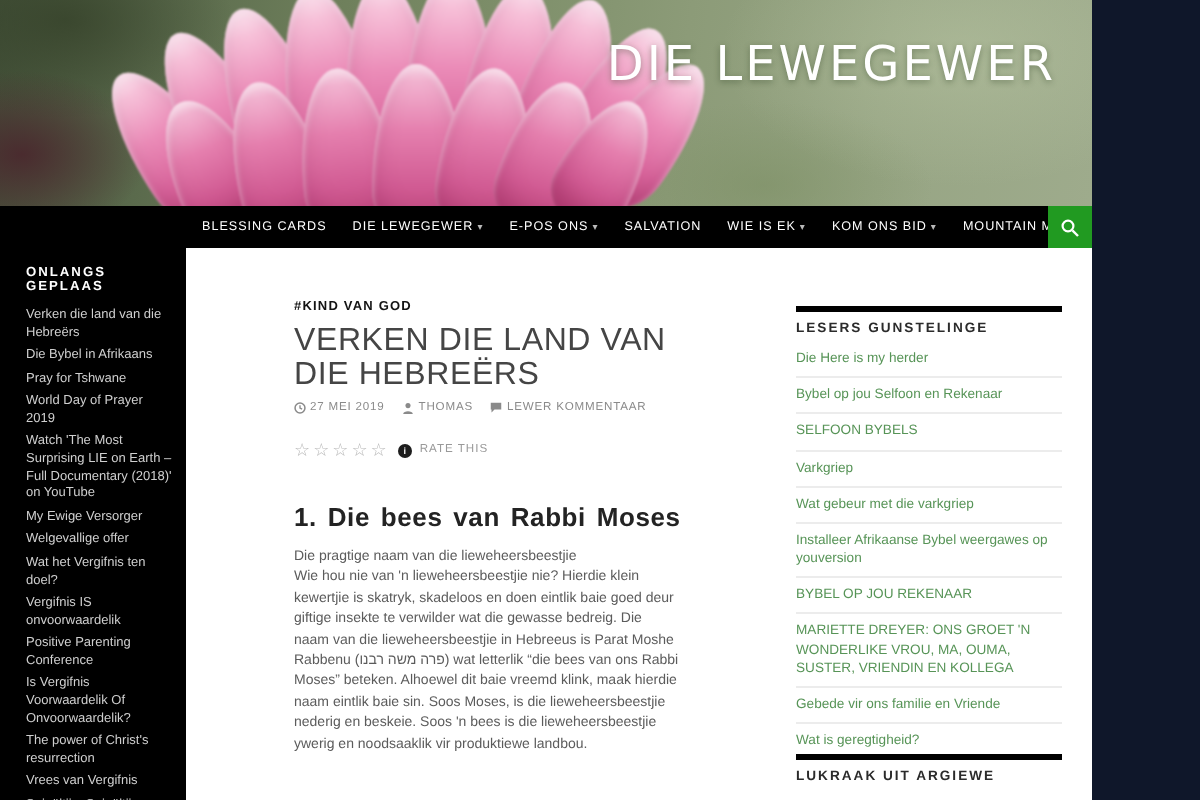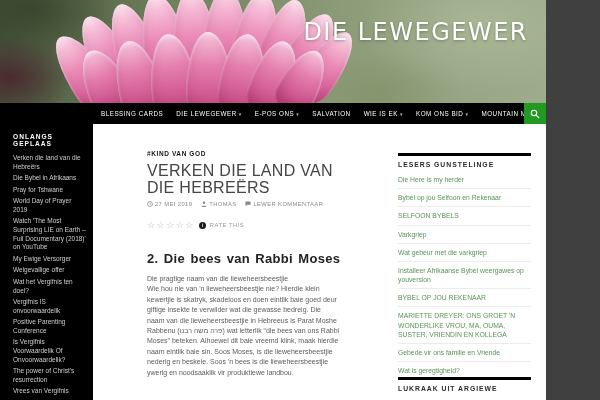--- a/index.html
+++ b/index.html
@@ -1,18 +1,18 @@
 <!DOCTYPE html>
 <html style="--accent: #219a21; --link: #579457;"><head>
 <meta charset="utf-8">
 <style>
   * { margin:0; padding:0; box-sizing:border-box; }
   html,body { background:#9a9a9a; }
   body { font-family:"Liberation Sans", sans-serif; }
-  .page { position:relative; width:600px; height:400px; background:#404040; overflow:hidden; }
+  .page { position:relative; width:600px; height:400px; background:#0f172a; overflow:hidden; }
   .site { position:absolute; left:0; top:0; width:546px; height:400px; background:#ffffff; overflow:hidden; }
 
   
   .hero { position:relative; width:546px; height:103px; overflow:hidden;
     background:
       radial-gradient(ellipse 90px 60px at 2% 75%, rgba(74,38,45,.9), rgba(74,38,45,0) 70%),
       radial-gradient(ellipse 120px 70px at 6% 10%, rgba(52,64,40,.75), rgba(52,64,40,0) 70%),
       radial-gradient(ellipse 160px 90px at 88% 25%, rgba(190,202,168,.45), rgba(190,202,168,0) 75%),
       radial-gradient(ellipse 120px 60px at 70% 90%, rgba(120,140,95,.5), rgba(120,140,95,0) 70%),
       linear-gradient(97deg, #44523a 0%, #5a6a4c 14%, #6e7f5b 30%, #7f906b 47%, #8c9b78 62%, #97a584 80%, #9eab8c 100%);
@@ -216,21 +216,21 @@
             <path d="M0.5 0.5 H7.5 V5 H3 L1 7 V5 H0.5 Z" fill="#8a8a8a"></path>
           </svg>
           <span>LEWER KOMMENTAAR</span>
         </span>
       </div>
       <div class="rating">
         <span class="stars">☆☆☆☆☆</span>
         <span class="rate-ico">i</span>
         <span class="rate-label">RATE THIS</span>
       </div>
-      <h2 class="section-h">2. Die bees van Rabbi Moses</h2>
+      <h2 class="section-h">1. Die bees van Rabbi Moses</h2>
       <p class="body-text">Die pragtige naam van die lieweheersbeestjie
 Wie hou nie van 'n lieweheersbeestjie nie? Hierdie klein
 kewertjie is skatryk, skadeloos en doen eintlik baie goed deur
 giftige insekte te verwilder wat die gewasse bedreig. Die
 naam van die lieweheersbeestjie in Hebreeus is Parat Moshe
 Rabbenu (פרה משה רבנו) wat letterlik “die bees van ons Rabbi
 Moses” beteken. Alhoewel dit baie vreemd klink, maak hierdie
 naam eintlik baie sin. Soos Moses, is die lieweheersbeestjie
 nederig en beskeie. Soos 'n bees is die lieweheersbeestjie
 ywerig en noodsaaklik vir produktiewe landbou.</p>

